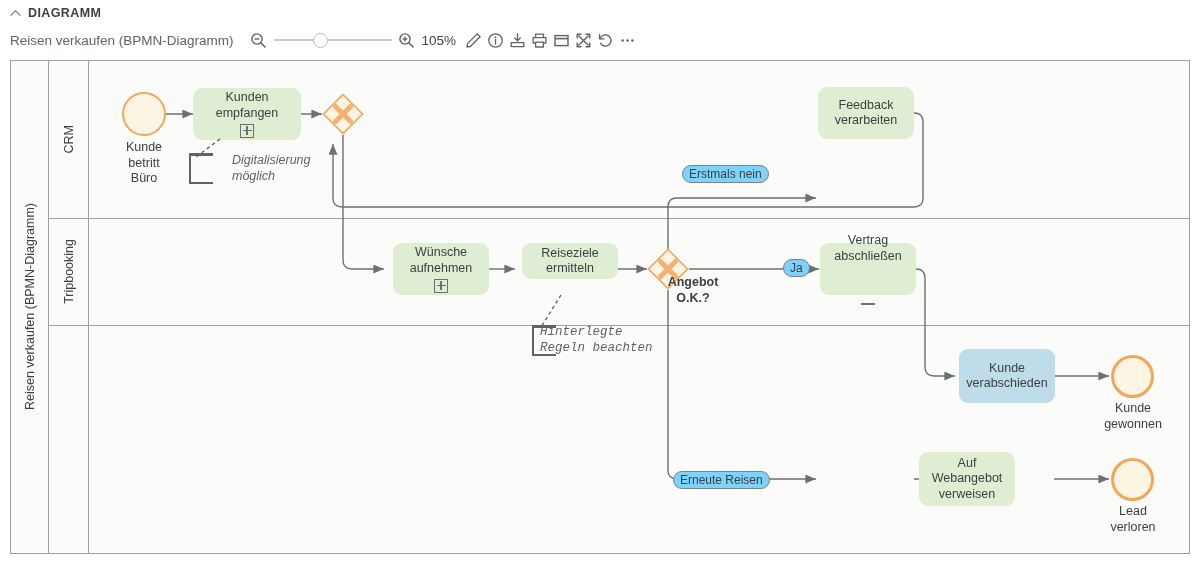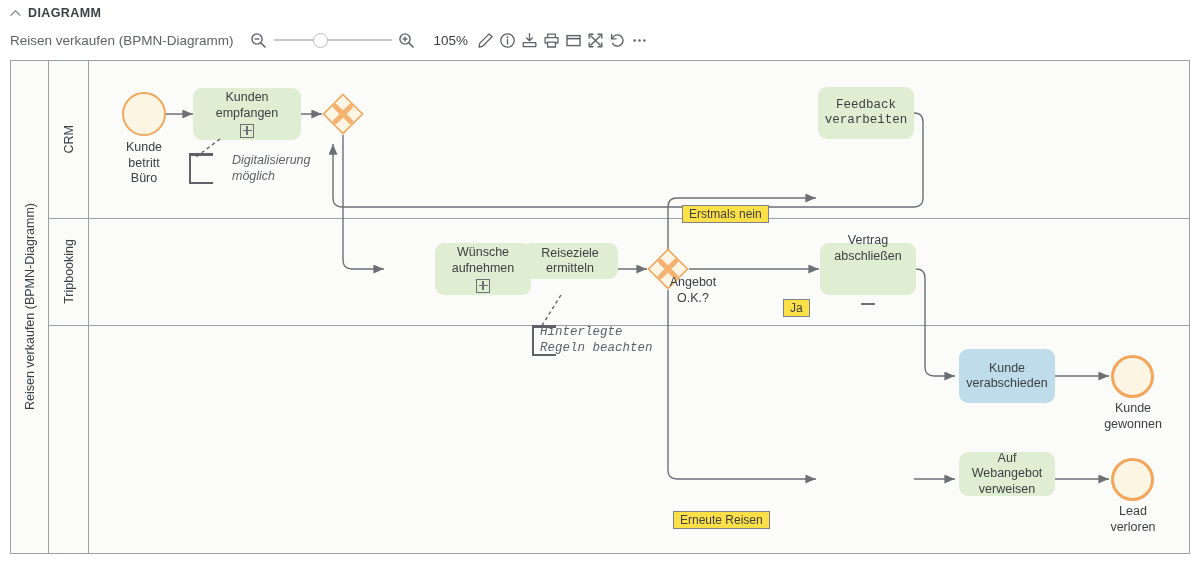--- a/index.html
+++ b/index.html
@@ -27,21 +27,21 @@
   .tb-icon{
     width:22px;height:22px;display:inline-flex;align-items:center;justify-content:center;
     color:#5f6368;cursor:pointer;
   }
   #zoom-slider{display:flex;align-items:center;margin:0 4px;}
   .slider-track{width:118px;height:1.5px;background:#c3c6ca;position:relative;}
   .slider-handle{
     position:absolute;left:33%;top:-6px;width:13px;height:13px;border-radius:50%;
     background:#fff;border:1.5px solid #b9bdc2;cursor:pointer;
   }
-  #zoom-level{font-size:13.5px;color:#3c4043;margin:0 6px 0 16px;}
+  #zoom-level{font-size:13.5px;color:#3c4043;margin:0 6px 0 4px;}
 
   
   #canvas{
     position:absolute;left:10px;top:60px;width:1180px;height:494px;
     background:#fbfbfa;border:1.5px solid #9aa0a6;box-sizing:border-box;
   }
   #pool-label{
     position:absolute;left:0;top:0;width:38px;height:100%;
     border-right:1.5px solid #9aa0a6;box-sizing:border-box;
     display:flex;align-items:center;justify-content:center;
@@ -92,22 +92,22 @@
     color:#3c4043;width:110px;
   }
 
   .gateway{cursor:pointer;}
   .gw-label{
     position:absolute;font-size:12.5px;line-height:1.25;color:#3c4043;
     text-align:center;width:110px;
   }
 
   .seq-label{
-    position:absolute;background:#fde047;border:1.2px solid #7d8287;border-radius:0;
-    font-size:12px;color:#3c4043;padding:1px 6px;white-space:nowrap;cursor:pointer;margin-top:40px;
+    position:absolute;background:#7dd3fc;border:1.2px solid #7d8287;border-radius:9px;
+    font-size:12px;color:#3c4043;padding:1px 6px;white-space:nowrap;cursor:pointer;
   }
 
   .annotation{
     position:absolute;font-size:12.5px;font-style:italic;line-height:1.25;
     color:#5f6368;padding-left:6px;border-left:2.5px solid #5f6368;
     white-space:nowrap;
   }
   .annotation:before,.annotation:after{
     content:"";position:absolute;left:0;width:22px;height:2.5px;background:#5f6368;
   }
@@ -293,63 +293,63 @@
 
   <div class="node gateway" style="left:311px;top:32px;width:42px;height:42px;">
     <svg width="42" height="42" viewBox="0 0 42 42">
       <polygon points="21,1.5 40.5,21 21,40.5 1.5,21" fill="#fdf5e4" stroke="#f2a65a" stroke-width="1.6"></polygon>
       <path d="M13.5,13.5 L28.5,28.5 M28.5,13.5 L13.5,28.5" stroke="#f5b170" stroke-width="5.2" stroke-linecap="round"></path>
     </svg>
   </div>
 
   <div class="seq-label" style="left:671px;top:104px;">Erstmals nein</div>
 
-  <div class="node task green" style="left:807px;top:26px;width:96px;height:52px;font-family:Liberation Mono, monospace;">
+  <div class="node task green" style="left:807px;top:26px;width:96px;height:52px;">
     <span>Feedback<br>verarbeiten</span>
   </div>
 
-  <div class="node task green" style="left:382px;top:182px;width:96px;height:52px;margin-left:42px;">
+  <div class="node task green" style="left:382px;top:182px;width:96px;height:52px;">
     <span>Wünsche<br>aufnehmen</span>
     <span class="sub-marker"></span>
   </div>
 
   <div class="node task green" style="left:511px;top:182px;width:96px;height:36px;">
     <span>Reiseziele<br>ermitteln</span>
   </div>
 
   <div class="annotation" style="left:521px;top:264px;font-family:Liberation Mono, monospace;">Hinterlegte<br>Regeln beachten</div>
   <svg style="position:absolute;left:518px;top:232px;width:40px;height:36px;">
     <line x1="32" y1="2" x2="12" y2="34" stroke="#5f6368" stroke-width="1.4" stroke-dasharray="3.5,3"></line>
   </svg>
 
   <div class="node gateway" style="left:636px;top:187px;width:42px;height:42px;">
     <svg width="42" height="42" viewBox="0 0 42 42">
       <polygon points="21,1.5 40.5,21 21,40.5 1.5,21" fill="#fdf5e4" stroke="#f2a65a" stroke-width="1.6"></polygon>
       <path d="M13.5,13.5 L28.5,28.5 M28.5,13.5 L13.5,28.5" stroke="#f5b170" stroke-width="5.2" stroke-linecap="round"></path>
     </svg>
   </div>
-  <div class="gw-label" style="left:627px;top:214px;">Angebot<br>O.K.?</div>
+  <div class="gw-label" style="left:627px;top:214px;font-weight:bold;">Angebot<br>O.K.?</div>
 
   <div class="seq-label" style="left:772px;top:198px;">Ja</div>
 
   <div class="node task green" style="left:809px;top:182px;width:96px;height:52px;gap:36px;">
     <span>Vertrag<br>abschließen</span>
     <span class="sub-marker"></span>
   </div>
 
   <div class="node task blue" style="left:948px;top:288px;width:96px;height:54px;">
     <span>Kunde<br>verabschieden</span>
   </div>
 
   <div class="node event end" style="left:1100px;top:294px;width:43px;height:43px;"></div>
   <div class="event-label" style="left:1067px;top:340px;">Kunde<br>gewonnen</div>
 
   <div class="seq-label" style="left:662px;top:410px;">Erneute Reisen</div>
 
 
-  <div class="node task green" style="left:948px;top:391px;width:96px;height:44px;">
+  <div class="node task green" style="left:908px;top:391px;width:96px;height:54px;">
     <span>Auf<br>Webangebot<br>verweisen</span>
   </div>
 
   <div class="node event end" style="left:1100px;top:397px;width:43px;height:43px;"></div>
   <div class="event-label" style="left:1067px;top:443px;">Lead<br>verloren</div>
 
 </div>
 
 </body></html>

